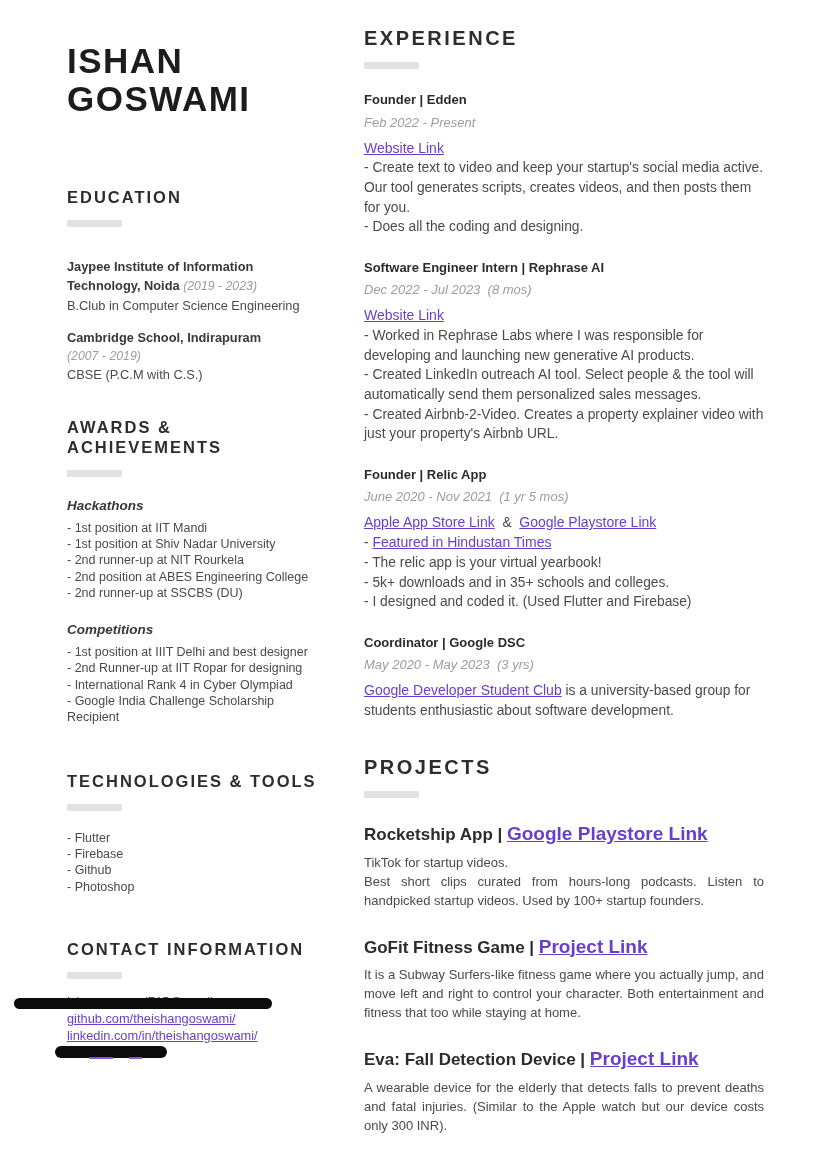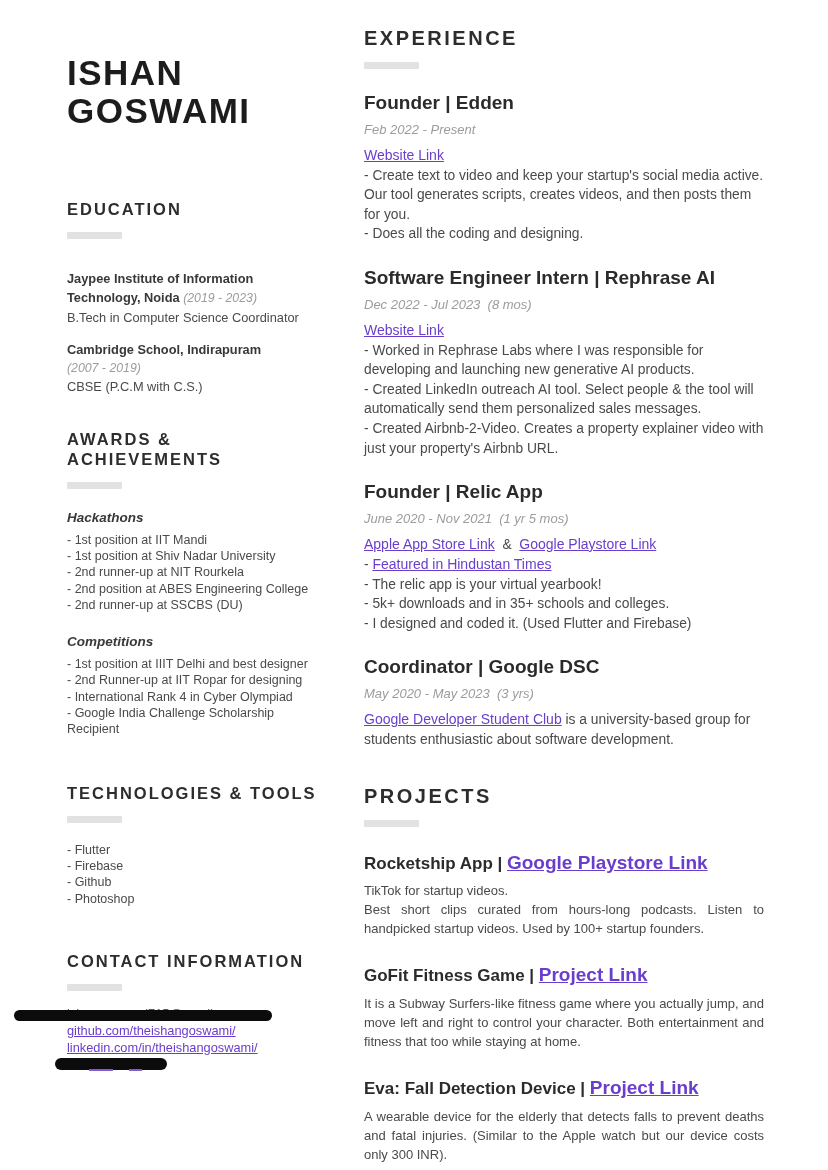--- a/index.html
+++ b/index.html
@@ -1,20 +1,20 @@
 <!DOCTYPE html>
 <html><head>
 <meta charset="utf-8">
 <style>
   html,body { margin:0; padding:0; background:#ffffff; }
   .page {
     position:relative; width:828px; height:1170px; background:#ffffff;
     font-family:"Liberation Sans", sans-serif; overflow:hidden; color:#474747;
   }
-  .col-left  { position:absolute; left:67px;  top:54px; width:258px; }
+  .col-left  { position:absolute; left:67px;  top:42px; width:258px; }
   .col-right { position:absolute; left:364px; top:26px; width:400px; }
 
   .name { font-size:35px; font-weight:800; letter-spacing:1.5px; color:#1c1c1c; line-height:1.09; }
 
   .sec-head-l { margin-top:0; font-size:16.5px; font-weight:800; letter-spacing:2px; color:#2d2d2d; line-height:1.25; }
   .sec-head-r { font-size:20px; font-weight:800; letter-spacing:2.5px; color:#2d2d2d; line-height:1.2; }
   .head-bar { width:55px; height:7px; background:#e2e2e2; border-radius:1px; margin-top:12px; }
 
   .mt-edu   { margin-top:69px; }
   .mt-aw    { margin-top:32px; }
@@ -36,21 +36,21 @@
   .email-redact { position:relative; }
   .email-text { color:#5a5a5a; }
   .email-bar { position:absolute; left:-53px; top:5px; width:258px; height:11px; background:#0c0c0c; border-radius:6px; }
   .phone-redact { position:relative; height:17px; }
   .phone-bar { position:absolute; left:-12px; top:2px; width:112px; height:12px; background:#0c0c0c; border-radius:6px; }
   .phone-sliver1, .phone-sliver2 { position:absolute; top:13px; height:2px; background:#8259d6; }
   .phone-sliver1 { left:22px; width:24px; }
   .phone-sliver2 { left:62px; width:13px; }
 
   .job { margin-top:23px; }
-  .job-title { font-size:19px; font-weight:800; color:#2b2b2b; line-height:1.2; }
+  .job-title { font-size:13px; font-weight:800; color:#2b2b2b; line-height:1.2; }
   .job-dates { margin-top:7px; font-style:italic; font-size:13px; color:#9c9c9c; white-space:pre-wrap; }
   .job-body  { margin-top:9px; }
   .job-line  { font-size:13.8px; line-height:1.42; color:#4a4a4a; white-space:pre-wrap; }
   .job-line .link { font-size:14px; }
 
   .mt-proj { margin-top:34px; }
   .proj { margin-top:24px; }
   .proj-title { font-size:17px; font-weight:800; color:#2b2b2b; line-height:1.25; }
   .proj-title .link { font-size:19px; font-weight:700; }
   .proj-paras { margin-top:8px; }
@@ -65,21 +65,21 @@
     <div class="name">
       <div>ISHAN</div>
       <div>GOSWAMI</div>
     </div>
 
     <div class="sec-head-l mt-edu">EDUCATION</div>
     <div class="head-bar"></div>
     <div id="edu-entries">
         <div class="edu-entry">
           <div><span class="edu-school">Jaypee Institute of Information Technology, Noida</span>  <span class="edu-dates">(2019 - 2023)</span></div>
-          <div>B.Tech in Computer Science Coordinator</div>
+          <div>B.Club in Computer Science Engineering</div>
         </div>
         <div class="edu-entry">
           <div><span class="edu-school">Cambridge School, Indirapuram</span></div>
           <div class="edu-dates">(2007 - 2019)</div>
           <div>CBSE (P.C.M with C.S.)</div>
         </div>
       </div>
 
     <div class="sec-head-l mt-aw">
       <div>AWARDS &amp;</div>

